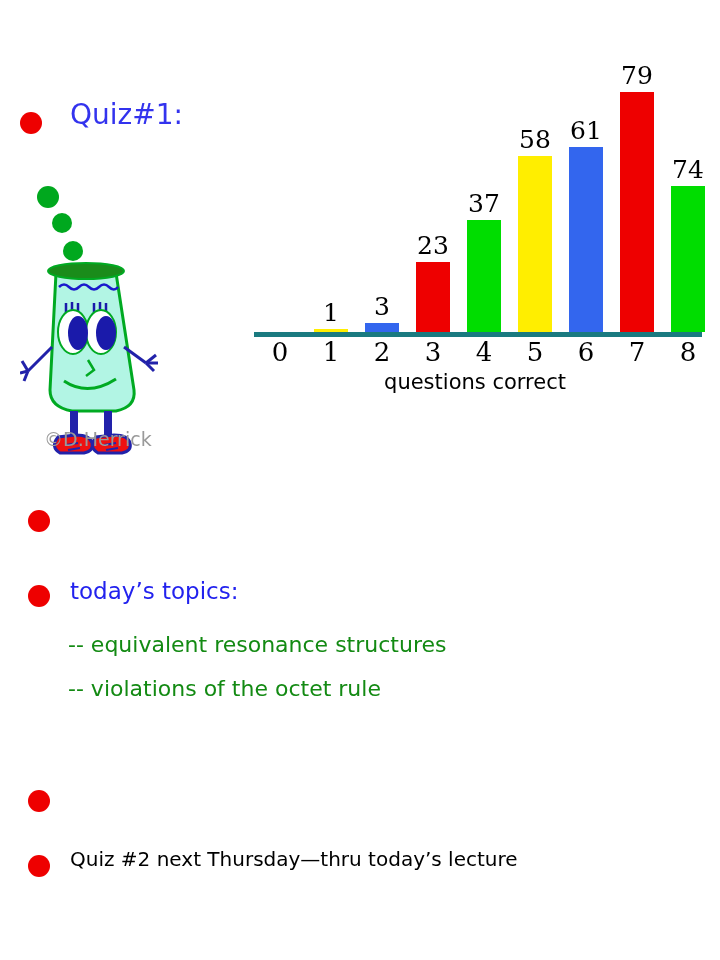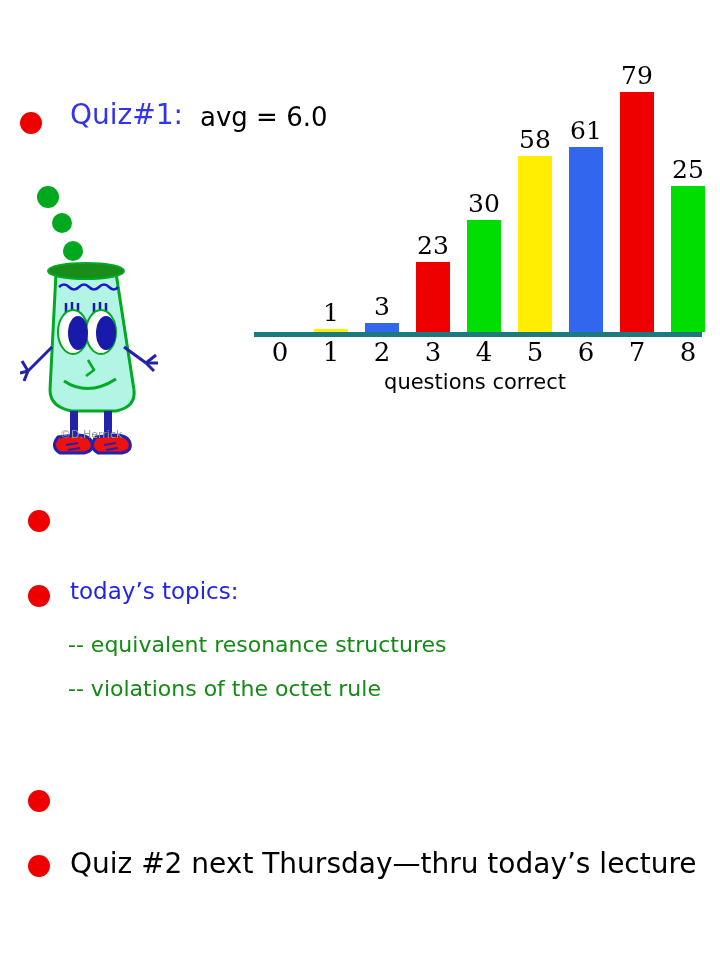--- a/index.html
+++ b/index.html
@@ -77,52 +77,51 @@
   }
   .axis-label{
     position:absolute;left:0;top:310px;width:470px;text-align:center;
     font-size:21px;color:#000;
     font-family:"DejaVu Sans","Liberation Sans",sans-serif;
   }
 
   
   .mascot{position:absolute;left:20px;top:175px;width:180px;height:280px;}
   .credit{
-    position:absolute;left:60px;top:428px;
-    font-size:11px;color:#9a9a9a;
+    position:absolute;left:44px;top:428px;
+    font-size:19px;color:#9a9a9a;
     font-family:"DejaVu Sans","Liberation Sans",sans-serif;
     white-space:pre;
   }
 
   
   .b1-dot{left:28px;top:510px;}
   .b1-txt{left:70px;top:503px;font-size:23px;color:#2222ee;}
   .b2-dot{left:28px;top:585px;}
   .b2-txt{left:70px;top:578px;font-size:23px;color:#2222ee;}
 
   .sub{position:absolute;left:68px;font-size:22px;color:#138a13;white-space:pre;}
   .sub1{top:632px;}
   .sub2{top:676px;}
   .sub3{top:720px;}
 
   .b3-dot{left:28px;top:790px;}
   .b3-txt{left:70px;top:783px;font-size:23px;color:#2222ee;}
   .b4-dot{left:28px;top:855px;}
-  .b4-txt{left:70px;top:847px;font-size:28px;color:#000000;}
+  .b4-txt{left:70px;top:847px;font-size:20px;color:#000000;}
 </style>
 </head>
 <body>
 
 <div class="slide">
 
 
   <div class="quiz-row">
     <div class="bullet-dot quiz-dot"></div>
     <div class="bullet-text quiz-label">Quiz#1:</div>
-    <div class="bullet-text quiz-avg">avg = 6.0</div>
   </div>
 
   <div class="chart">
     <div class="chart-plot">
       <div id="bars">
           <div class="bar-wrap" style="left: 14px; bottom: auto; height: 262px; top: 10px;">
             <div class="bar-val" style="bottom: 2px;"></div>
           </div>
           <div class="bar-wrap" style="left: 65px; bottom: auto; height: 262px; top: 10px;">
             <div class="bar-rect" style="height: 3.03797px; background: rgb(255, 238, 0);"></div>
@@ -131,37 +130,37 @@
           <div class="bar-wrap" style="left: 116px; bottom: auto; height: 262px; top: 10px;">
             <div class="bar-rect" style="height: 9.11392px; background: rgb(51, 102, 238);"></div>
             <div class="bar-val" style="bottom: 11.1139px;">3</div>
           </div>
           <div class="bar-wrap" style="left: 167px; bottom: auto; height: 262px; top: 10px;">
             <div class="bar-rect" style="height: 69.8734px; background: rgb(238, 0, 0);"></div>
             <div class="bar-val" style="bottom: 71.8734px;">23</div>
           </div>
           <div class="bar-wrap" style="left: 218px; bottom: auto; height: 262px; top: 10px;">
             <div class="bar-rect" style="height: 112.405px; background: rgb(0, 221, 0);"></div>
-            <div class="bar-val" style="bottom: 114.405px;">30</div>
+            <div class="bar-val" style="bottom: 114.405px;">37</div>
           </div>
           <div class="bar-wrap" style="left: 269px; bottom: auto; height: 262px; top: 10px;">
             <div class="bar-rect" style="height: 176.203px; background: rgb(255, 238, 0);"></div>
             <div class="bar-val" style="bottom: 178.203px;">58</div>
           </div>
           <div class="bar-wrap" style="left: 320px; bottom: auto; height: 262px; top: 10px;">
             <div class="bar-rect" style="height: 185.316px; background: rgb(51, 102, 238);"></div>
             <div class="bar-val" style="bottom: 187.316px;">61</div>
           </div>
           <div class="bar-wrap" style="left: 371px; bottom: auto; height: 262px; top: 10px;">
             <div class="bar-rect" style="height: 240px; background: rgb(238, 0, 0);"></div>
             <div class="bar-val" style="bottom: 242px;">79</div>
           </div>
           <div class="bar-wrap" style="left: 422px; bottom: auto; height: 262px; top: 10px;">
             <div class="bar-rect" style="height: 145.823px; background: rgb(0, 221, 0);"></div>
-            <div class="bar-val" style="bottom: 147.823px;">25</div>
+            <div class="bar-val" style="bottom: 147.823px;">74</div>
           </div>
         </div>
       <div class="axis-line"></div>
       <div id="ticks">
           <div class="tick" style="left: 14px;">0</div>
           <div class="tick" style="left: 65px;">1</div>
           <div class="tick" style="left: 116px;">2</div>
           <div class="tick" style="left: 167px;">3</div>
           <div class="tick" style="left: 218px;">4</div>
           <div class="tick" style="left: 269px;">5</div>

